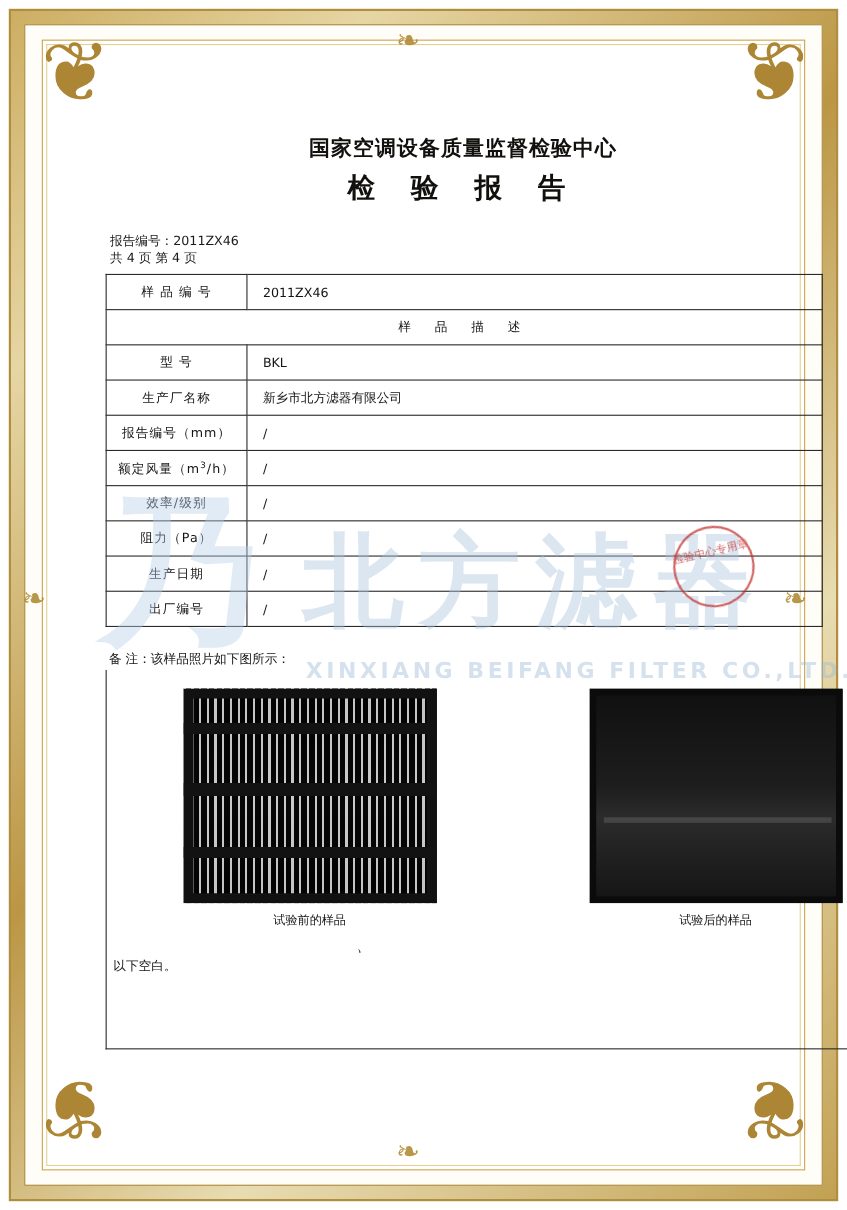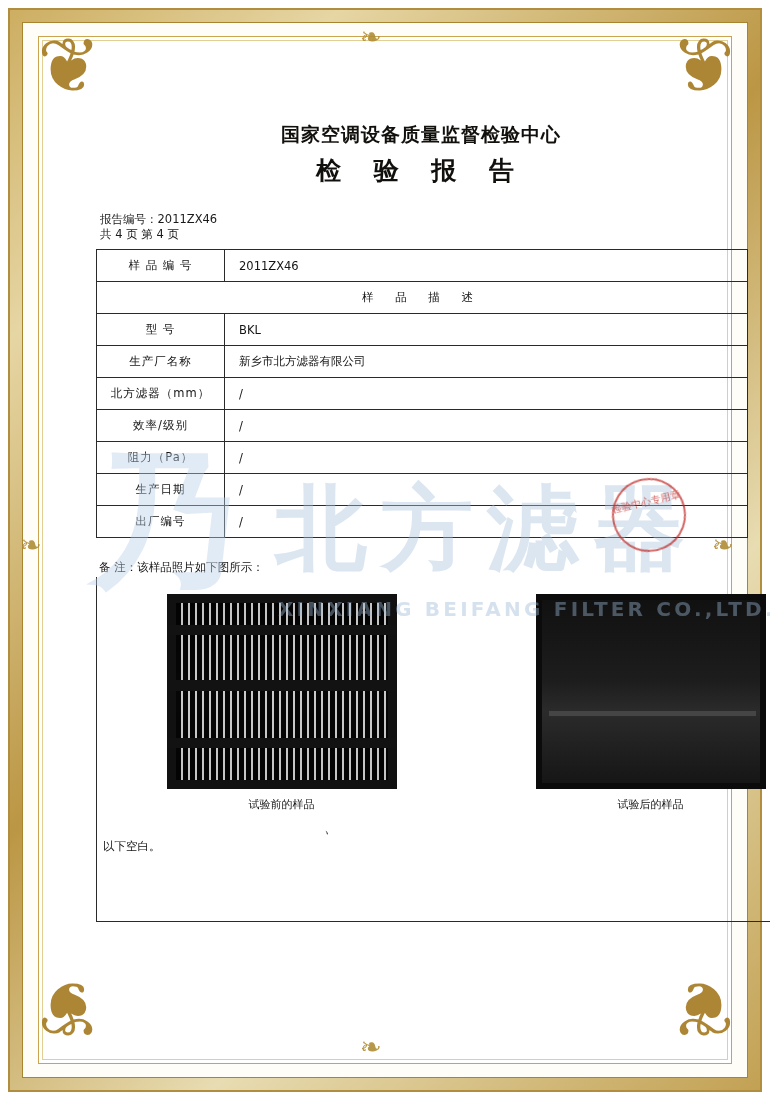--- a/index.html
+++ b/index.html
@@ -331,21 +331,25 @@
       </tr>
       <tr>
         <td class="lbl">型   号</td>
         <td class="val">BKL</td>
       </tr>
       <tr>
         <td class="lbl">生产厂名称</td>
         <td class="val">新乡市北方滤器有限公司</td>
       </tr>
       <tr>
-        <td class="lbl">北方滤器（mm）</td>
+        <td class="lbl">报告编号（mm）</td>
+        <td class="val">/</td>
+      </tr>
+      <tr>
+        <td class="lbl">额定风量（m<span class="sup">3</span>/h）</td>
         <td class="val">/</td>
       </tr>
       <tr>
         <td class="lbl">效率/级别</td>
         <td class="val">/</td>
       </tr>
       <tr>
         <td class="lbl">阻力（Pa）</td>
         <td class="val">/</td>
       </tr>

